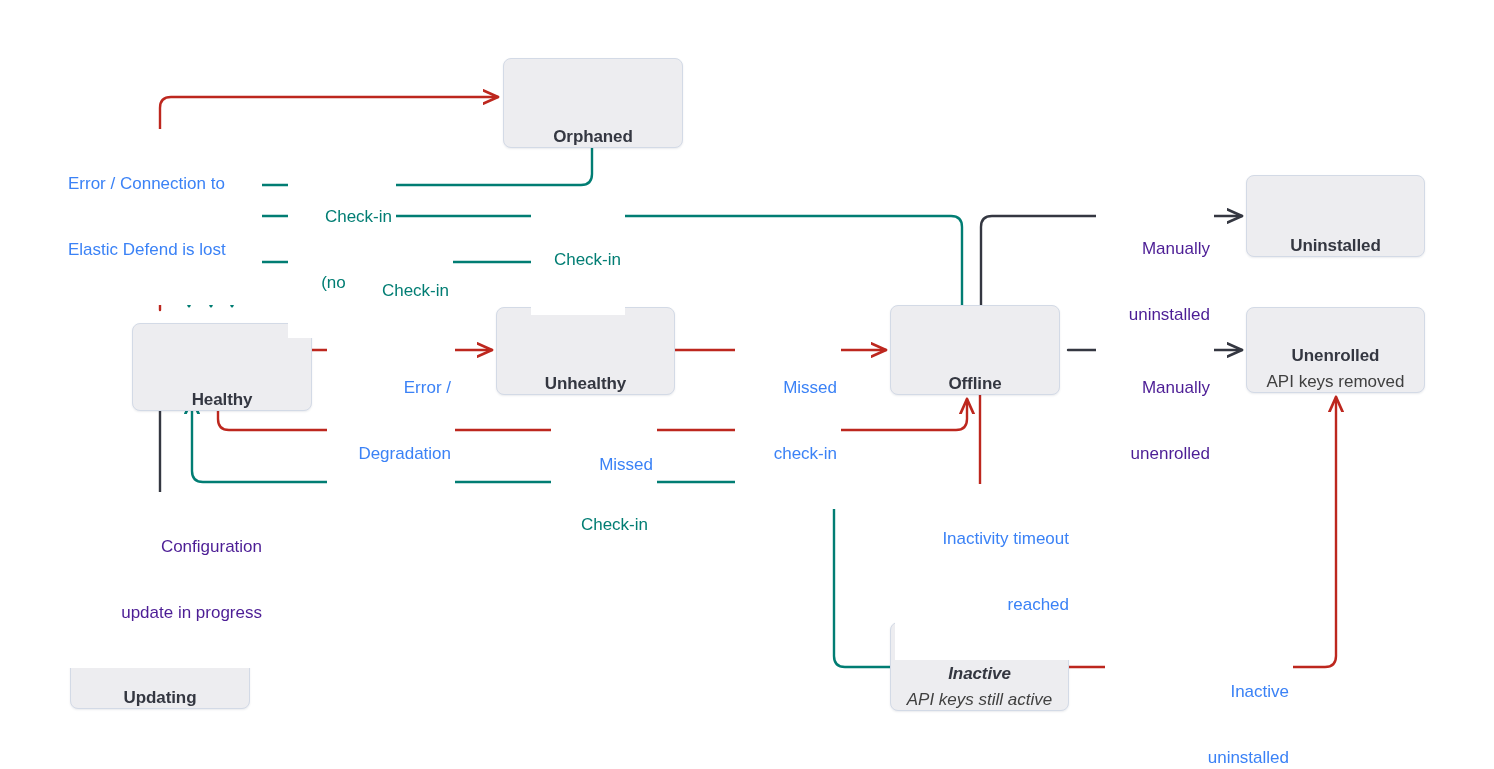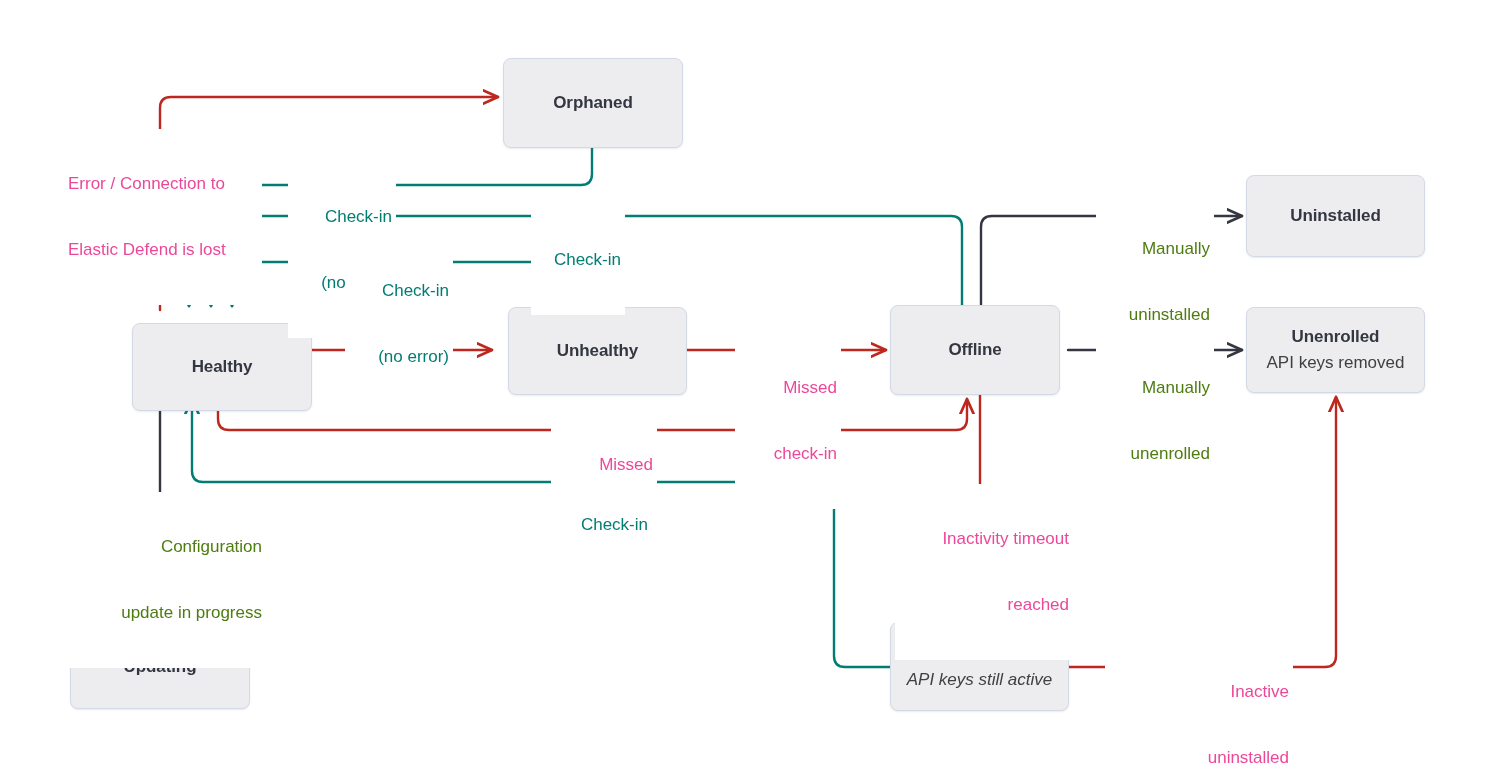--- a/index.html
+++ b/index.html
@@ -25,21 +25,21 @@
   .node {
     position: absolute;
     box-sizing: border-box;
     background: #EDEDF0;
     border: 1px solid #D3DAE6;
     border-radius: 8px;
     box-shadow: 0 1px 2px rgba(50,60,85,0.10);
     display: flex;
     flex-direction: column;
     align-items: center;
-    justify-content: center;
+    justify-content: flex-end;
     text-align: center;
   }
   .node-title {
     font-weight: bold;
     font-size: 17px;
     color: #343741;
     letter-spacing: -0.1px;
   }
   .node-sub {
     font-weight: normal;
@@ -49,23 +49,23 @@
   }
   .edge-label {
     position: absolute;
     font-size: 17px;
     line-height: 22px;
     text-align: right;
     white-space: pre;
     background: #ffffff;
     padding: 0 4px;
   }
-  .lbl-red   { color: #ec4899; }
+  .lbl-red   { color: #3b82f6; }
   .lbl-teal  { color: #017D73; }
-  .lbl-dark  { color: #4d7c0f; }
+  .lbl-dark  { color: #4c1d95; }
   .lbl-left  { text-align: left; }
 </style>
 </head>
 <body>
 
 <div id="diagram-root">
 
   <svg class="edges" viewBox="0 0 1494 769">
     <defs>
       <marker id="arrow-red" viewBox="0 0 10 10" refX="9" refY="5" markerWidth="7" markerHeight="7" orient="auto-start-reverse">
@@ -110,21 +110,21 @@
   </svg>
 
   <div class="node" style="left:503px; top:58px; width:180px; height:90px;">
     <span class="node-title">Orphaned</span>
   </div>
 
   <div class="node" style="left:100px; top:323px; width:180px; height:88px;margin-left:32px;">
     <span class="node-title">Healthy</span>
   </div>
 
-  <div class="node" style="left:496px; top:307px; width:179px; height:88px;margin-left:12px;">
+  <div class="node" style="left:496px; top:307px; width:179px; height:88px;">
     <span class="node-title">Unhealthy</span>
   </div>
 
   <div class="node" style="left:890px; top:305px; width:170px; height:90px;">
     <span class="node-title">Offline</span>
   </div>
 
   <div class="node" style="left:1246px; top:175px; width:179px; height:82px;">
     <span class="node-title">Uninstalled</span>
   </div>
@@ -155,20 +155,24 @@
 
   <div class="edge-label lbl-teal" style="left:531px; top:205px; width:86px;">
     <div>Check-in</div>
   </div>
 
   <div class="edge-label lbl-teal" style="left:345px; top:236px; width:100px;">
     <div>Check-in</div>
     <div>(no error)</div>
   </div>
 
+  <div class="edge-label lbl-red" style="left:327px; top:333px; width:120px;">
+    <div>Error /</div>
+    <div>Degradation</div>
+  </div>
 
   <div class="edge-label lbl-red" style="left:735px; top:333px; width:98px;">
     <div>Missed</div>
     <div>check-in</div>
   </div>
 
   <div class="edge-label lbl-red" style="left:551px; top:410px; width:98px;">
     <div>Missed</div>
     <div>check-in</div>
   </div>

